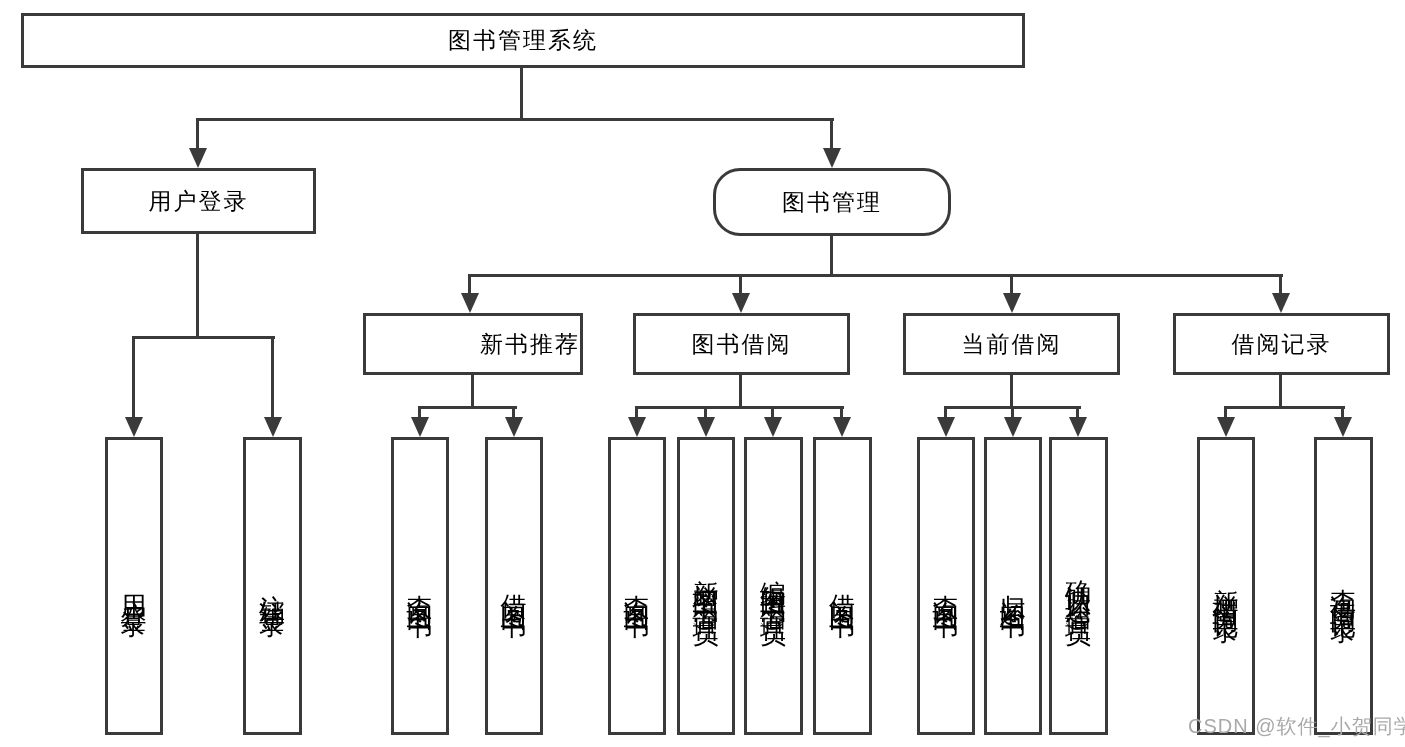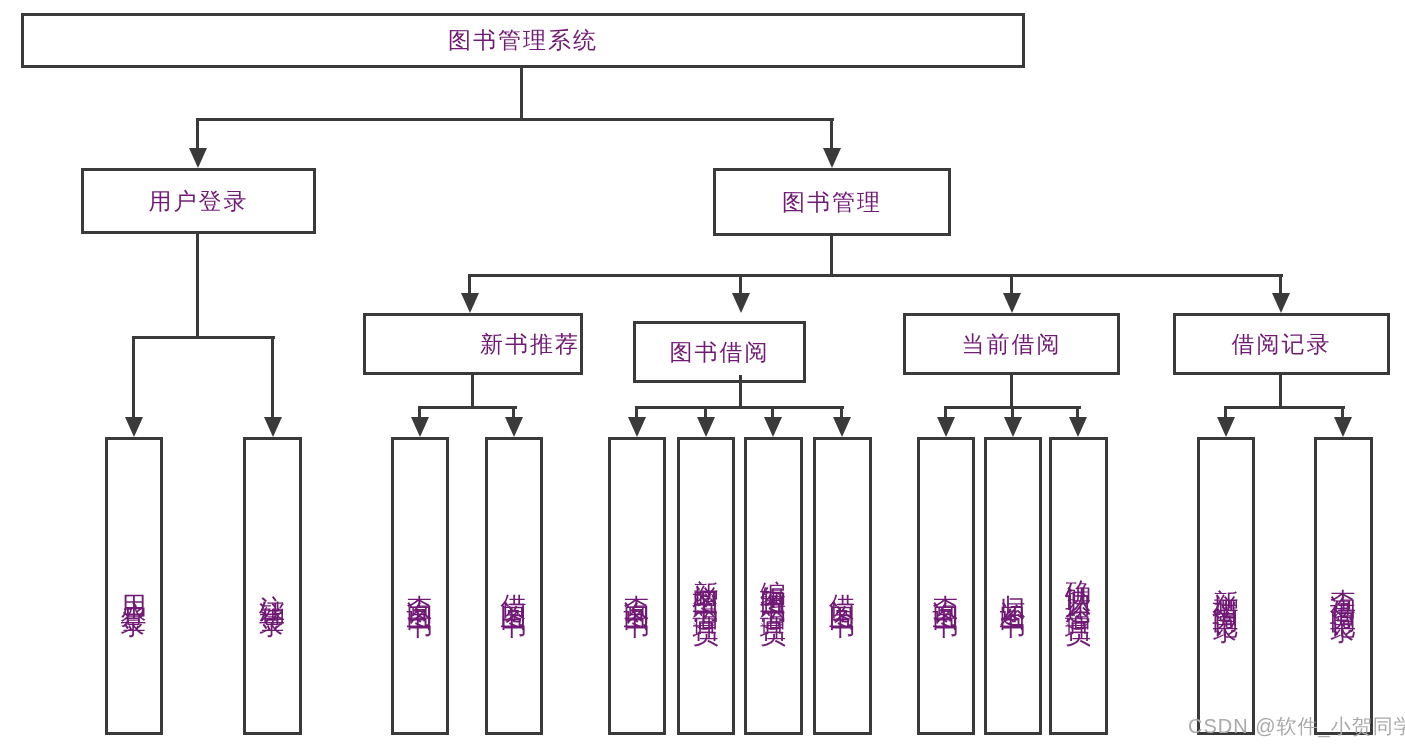--- a/index.html
+++ b/index.html
@@ -13,21 +13,21 @@
     overflow: hidden;
   }
   .box {
     position: absolute;
     box-sizing: border-box;
     border: 3px solid #3a3a3a;
     background: #ffffff;
     display: flex;
     align-items: center;
     justify-content: center;
-    color: #701a75;
+    color: #000000;
   }
   .hbox {
     font-size: 23px;
     letter-spacing: 2px;
     white-space: nowrap;
   }
   .vbox {
     writing-mode: vertical-rl;
     text-orientation: mixed;
     font-size: 26px;
@@ -69,21 +69,21 @@
   <div class="line" style="left:520px; top:68px; width:3px; height:53px;"></div>
   <div class="line" style="left:196px; top:118px; width:638px; height:3px;"></div>
   <div class="line" style="left:196px; top:118px; width:3px; height:38px;"></div>
   <div class="arrow" style="left:189px; top:148px;"></div>
   <div class="line" style="left:830px; top:118px; width:3px; height:38px;"></div>
   <div class="arrow" style="left:823px; top:148px;"></div>
 
   <div class="box hbox" style="left:81px; top:168px; width:235px; height:66px;">
     <span>用户登录</span>
   </div>
-  <div class="box hbox" style="left:713px; top:168px; width:238px; height:68px;">
+  <div class="box hbox" style="left:713px; top:168px; width:238px; height:68px;border-radius:27px;">
     <span>图书管理</span>
   </div>
 
   <div class="line" style="left:196px; top:234px; width:3px; height:105px;"></div>
   <div class="line" style="left:132px; top:336px; width:143px; height:3px;"></div>
   <div class="line" style="left:132px; top:336px; width:3px; height:85px;"></div>
   <div class="arrow" style="left:125px; top:417px;"></div>
   <div class="line" style="left:271px; top:336px; width:3px; height:85px;"></div>
   <div class="arrow" style="left:264px; top:417px;"></div>
 
@@ -94,21 +94,21 @@
   <div class="line" style="left:739px; top:274px; width:3px; height:25px;"></div>
   <div class="arrow" style="left:732px; top:293px;"></div>
   <div class="line" style="left:1010px; top:274px; width:3px; height:25px;"></div>
   <div class="arrow" style="left:1003px; top:293px;"></div>
   <div class="line" style="left:1279px; top:274px; width:3px; height:25px;"></div>
   <div class="arrow" style="left:1272px; top:293px;"></div>
 
   <div class="box hbox" style="left:363px; top:313px; width:220px; height:62px;justify-content:flex-end;">
     <span>新书推荐</span>
   </div>
-  <div class="box hbox" style="left:633px; top:313px; width:173px; height:62px;margin-top:8px;">
+  <div class="box hbox" style="left:633px; top:313px; width:217px; height:62px;">
     <span>图书借阅</span>
   </div>
   <div class="box hbox" style="left:1173px; top:313px; width:217px; height:62px;">
     <span>借阅记录</span>
   </div>
   <div class="box hbox" style="left:903px; top:313px; width:217px; height:62px;">
     <span>当前借阅</span>
   </div>
 
   <div class="line" style="left:471px; top:375px; width:3px; height:34px;"></div>

